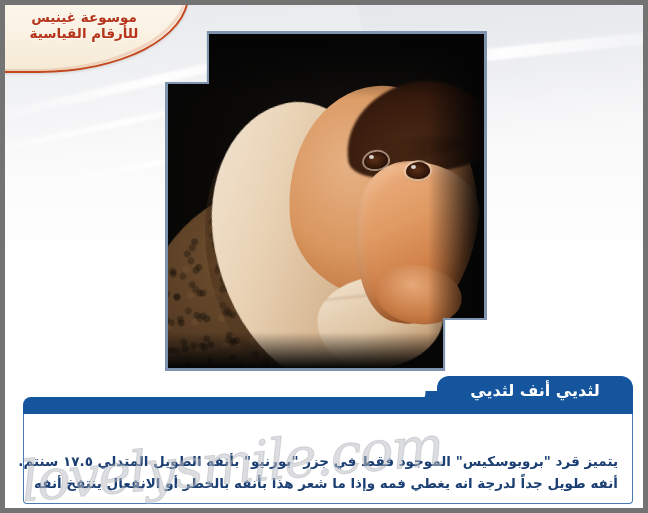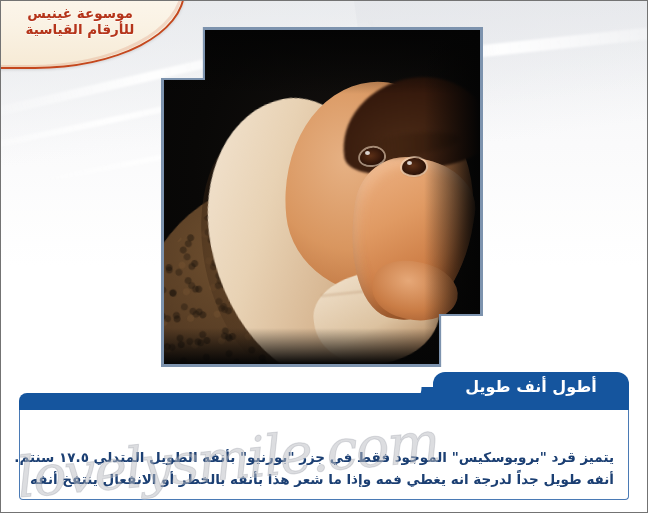--- a/index.html
+++ b/index.html
@@ -11,21 +11,21 @@
     font-family: "DejaVu Sans", sans-serif;
   }
 
   .page {
     position: relative;
     width: 648px;
     height: 513px;
     overflow: hidden;
     background: #ffffff;
     box-sizing: border-box;
-    border: 1px solid #737373;
+    border: 5px solid #737373;
   }
 
   
   .bg-base {
     position: absolute;
     inset: 0;
     background:
       linear-gradient(180deg, #f2f3f5 0%, #fafafb 28%, #ffffff 52%, #ffffff 100%);
   }
   .bg-streak {
@@ -400,21 +400,21 @@
         <div class="m-eye-hl hl-r"></div>
         <div class="m-fade-top"></div>
         <div class="m-fade-right"></div>
         <div class="m-fade-bottom"></div>
       </div>
     </div>
   </div>
 
   <div class="tab-curve-fallback"></div>
   <div class="title-tab">
-    <div class="title-tab-label">أطول أنف طويل</div>
+    <div class="title-tab-label">لثديي أنف لثديي</div>
   </div>
 
   <div class="panel">
     <div class="panel-bar"></div>
     <div class="panel-body">
       <div class="panel-text">
         <span class="tline">يتميز قرد "بروبوسكيس" الموجود فقط في جزر "بورنيو" بأنفه الطويل المتدلي ١٧.٥ سنتم.</span>
         <span class="tline">أنفه طويل جداً لدرجة انه يغطي فمه وإذا ما شعر هذا بأنفه بالخطر أو الانفعال ينتفخ أنفه</span>
       </div>
     </div>

